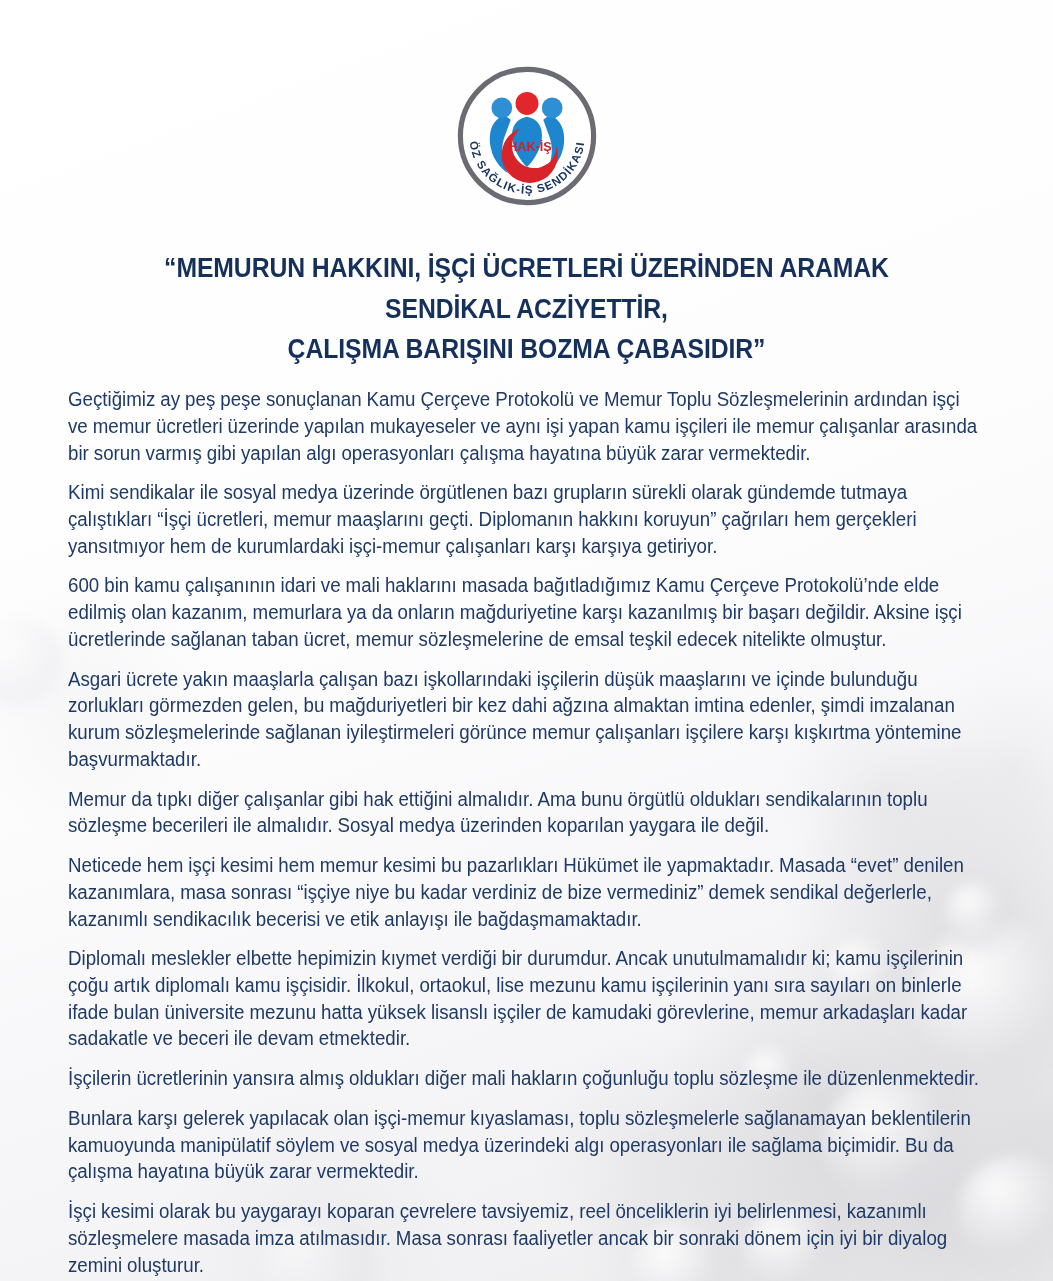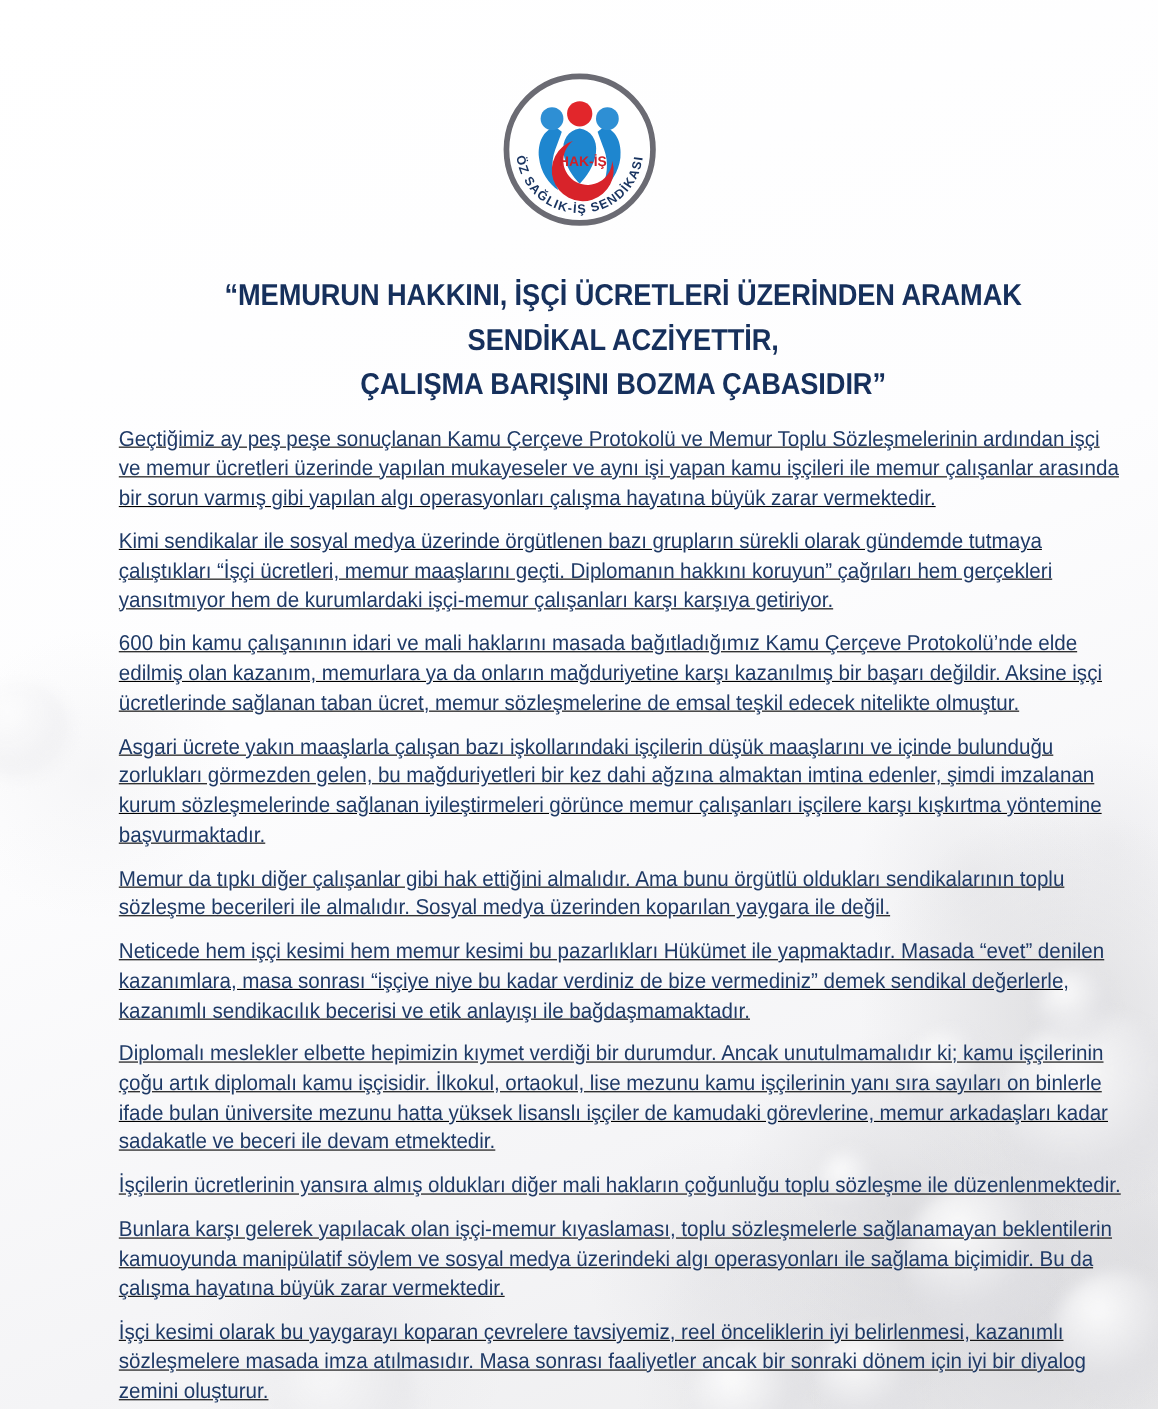--- a/index.html
+++ b/index.html
@@ -56,37 +56,35 @@
     height: 148px;
     position: relative;
   }
 
   
   .doc {
     position: absolute;
     top: 248px;
     left: 68px;
     width: 917px;
-    margin-left: 40px;
   }
   .title {
     color: #16305c;
     font-weight: 700;
     font-size: 27.5px;
     line-height: 1.48;
     letter-spacing: -0.1px;
     text-align: center;
     transform: scaleX(0.90);
     transform-origin: center top;
     margin: 0 0 16px 0;
     white-space: pre-line;
   }
   .body-copy {
     margin-top: 10px;
-    text-decoration: underline;
   }
   p.para {
     color: #1f3a66;
     font-size: 19.6px;
     line-height: 1.365;
     margin: 0 0 13px 0;
     text-align: left;
     transform: scaleX(0.955);
     transform-origin: left center;
     width: 104.5%;

